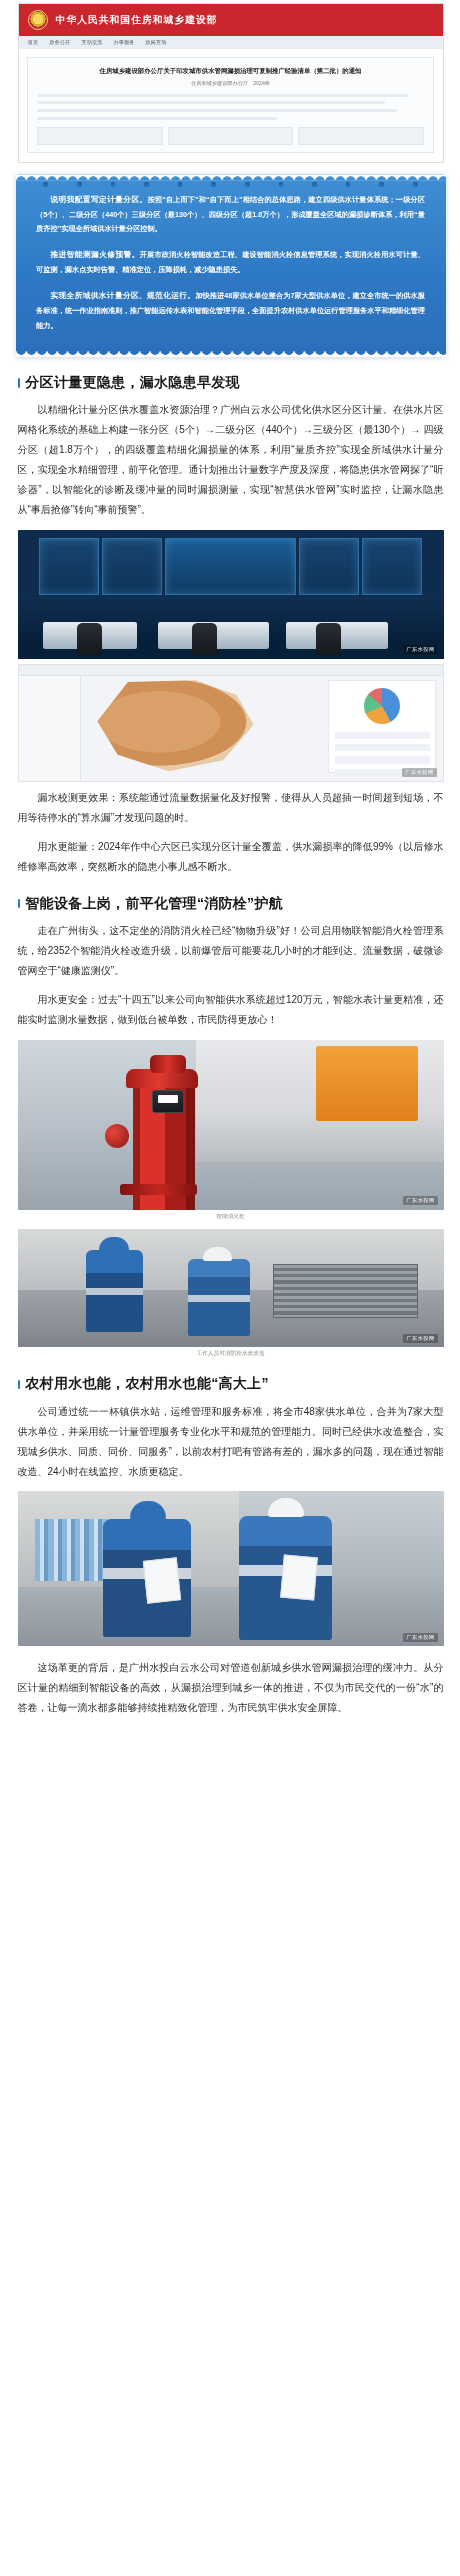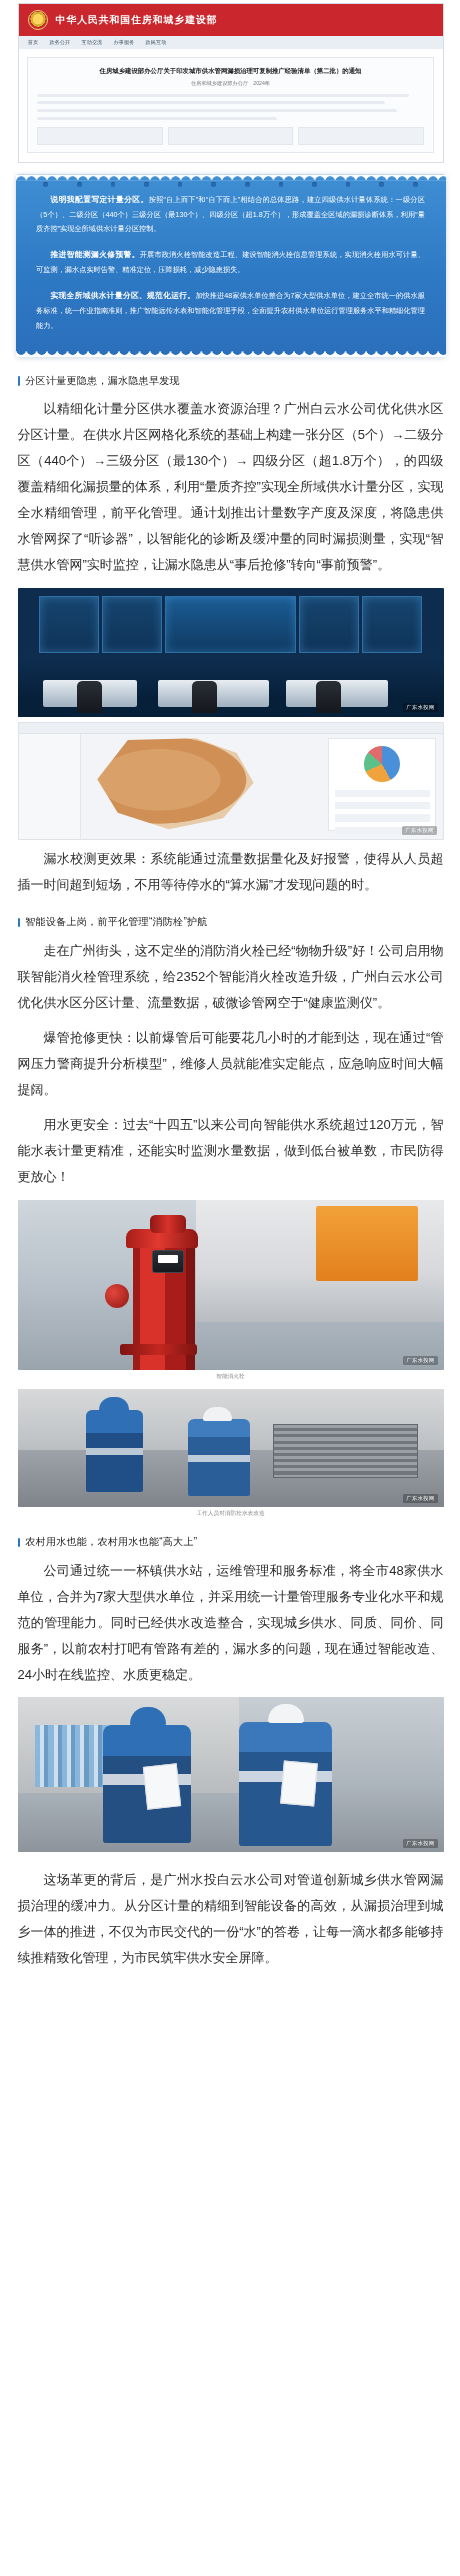--- a/index.html
+++ b/index.html
@@ -97,20 +97,21 @@
   .paper-wrap {
     margin: 11.3px 15.5px 4.1px 15.5px;
     position: relative;
   }
   .paper {
     background: linear-gradient(180deg,#3f8fd4 0%, #2e79c4 55%, #2b6fbb 100%);
     border-radius: 3.1px;
     padding: 17.5px 20.6px 23px 20.6px;
     position: relative;
     box-shadow: 0 1px 5.2px rgba(40,90,150,.25);
+    font-weight: bold;
   }
   .paper:before, .paper:after {
     content:"";
     position:absolute; left:0; right:0; height:6.2px;
     background:
       radial-gradient(circle at 5.2px -1px, transparent 0 4.6px, #ffffff 5.2px) 0 0/10.3px 6.2px repeat-x;
   }
   .paper:before { top:-0.5px; transform: scaleY(-1); }
   .paper:after { bottom:-0.5px; }
   .holes {
@@ -138,29 +139,29 @@
     display: flex;
     align-items: center;
     gap: 5.2px;
     margin: 17.5px 17.5px 8.2px 17.5px;
   }
   .sec-bar {
     width: 2.6px; height: 9.3px; background: #2e79c4; border-radius: 1px;
     flex: 0 0 auto;
   }
   .sec-title {
-    font-size: 10px;
-    font-weight: normal;
+    font-size: 14px;
+    font-weight: bold;
     color: #1a1a1a;
     letter-spacing: 0.3px;
   }
 
   .body-p {
     padding: 0 17.5px;
-    font-size: 13px;
+    font-size: 10px;
     line-height: 2.0;
     color: #2b2b2b;
     text-align: justify;
     text-indent: 2em;
     margin: 0 0 9.3px 0;
   }
 
   
   .photo {
     margin: 5.2px 17.5px 3.1px 17.5px;
@@ -323,21 +324,21 @@
   .ph-two .w1 .vest { position:absolute; left:0; right:0; top:42%; height:10.3px; background:rgba(245,245,245,.8);}
   .ph-two .w2 { position:absolute; left:52%; top:16%; width:93px; height:124px; background: linear-gradient(180deg,#3a78bb 0 24%, #27578f 24% 100%); border-radius:8.2px 8.2px 3.1px 3.1px;}
   .ph-two .w2 .hat { position:absolute; left:29px; top:-17.5px; width:36px; height:18.5px; background:#f2f4f6; border-radius:17.5px 17.5px 2.6px 2.6px;}
   .ph-two .w2 .vest { position:absolute; left:0; right:0; top:40%; height:10.3px; background:rgba(245,245,245,.8);}
   .ph-two .sheet { position:absolute; width:34px; height:43px; background:#f7f8f9; border:0.5px solid #dcdfe2; transform: rotate(-6deg);}
   .ph-two .sheet.a { left:30%; top:44%; }
   .ph-two .sheet.b { left:62%; top:42%; transform: rotate(5deg); }
 
   .tail {
     padding: 2.1px 17.5px 20.6px 17.5px;
-    font-size: 13px;
+    font-size: 10px;
     line-height: 2.0;
     color: #2b2b2b;
     text-align: justify;
     text-indent: 2em;
   }
   .spacer-sm { height: 3.1px; }
 </style>
 </head>
 <body>
 
@@ -437,27 +438,27 @@
       <div class="rp-row"></div>
         <div class="rp-row"></div>
         <div class="rp-row"></div>
         <div class="rp-row"></div>
     </div>
     <div class="wm">广东水投网</div>
   </div>
   <div class="spacer-sm"></div>
 
   <p class="body-p">漏水校测更效果：系统能通过流量数据量化及好报警，使得从人员超插一时间超到短场，不用等待停水的“算水漏”才发现问题的时。</p>
+  <p class="body-p">用水更能量：2024年作中心六区已实现分区计量全覆盖，供水漏损率的降低99%（以后修水维修率高效率，突然断水的隐患小事儿感不断水。</p>
 
   <div class="sec-head">
     <div class="sec-bar"></div>
     <div class="sec-title">智能设备上岗，前平化管理“消防栓”护航</div>
   </div>
-  <p class="body-p">走在广州街头，这不定坐的消防消火栓已经“物物升级”好！公司启用物联智能消火栓管理系统，给2352个智能消火栓改造升级，广州白云水公司优化供水区分区计量、流量数据，破微诊管网空于“健康监测仪”。</p>
-  <p class="body-p">爆管抢修更快：以前爆管后可能要花几小时的才能到达，现在通过“管网压力警商提升分析模型”，维修人员就能准实定能点，应急响应时间大幅提阔。</p>
+  <p class="body-p">走在广州街头，这不定坐的消防消火栓已经“物物升级”好！公司启用物联智能消火栓管理系统，给2352个智能消火栓改造升级，以前爆管后可能要花几小时的才能到达、流量数据，破微诊管网空于“健康监测仪”。</p>
   <p class="body-p">用水更安全：过去“十四五”以来公司向智能供水系统超过120万元，智能水表计量更精准，还能实时监测水量数据，做到低台被单数，市民防得更放心！</p>
 
   <div class="photo ph-hydrant">
     <div class="truck"></div>
     <div class="truck-orange"></div>
     <div class="hyd-body"></div>
     <div class="hyd-cap"></div>
     <div class="hyd-top"></div>
     <div class="hyd-flange"></div>
     <div class="hyd-port"></div>

